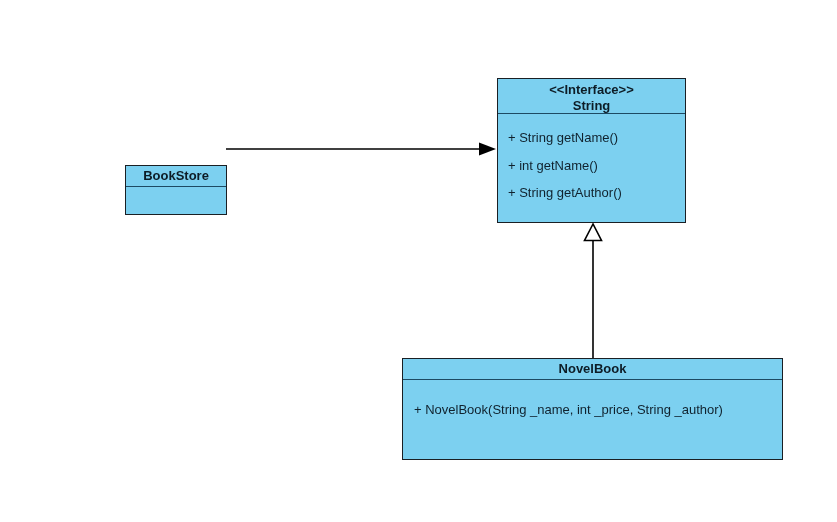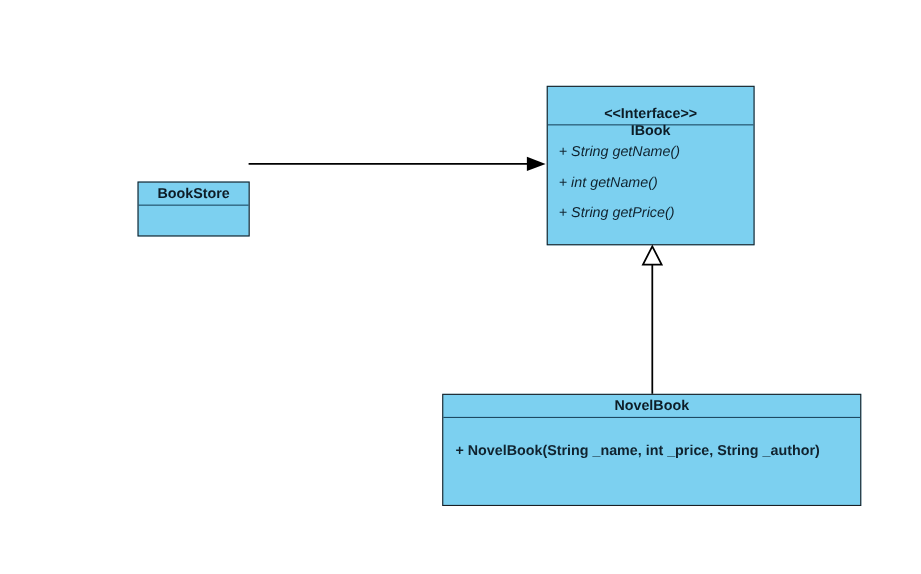--- a/index.html
+++ b/index.html
@@ -34,27 +34,27 @@
     box-sizing: border-box;
     font-size: 13px;
     text-align: left;
   }
   
   #box-bookstore { left: 125px; top: 124px; width: 102px; height: 50px; margin-top: 41px; }
   #box-bookstore .uml-header { height: 21px; line-height: 20px; }
   #box-bookstore .uml-body { height: 27px; }
   
   #box-ibook { left: 497px; top: 78px; width: 189px; height: 145px; }
-  #box-ibook .uml-header { height: 35px; padding-top: 16px; line-height: 16px; }
-  #box-ibook .uml-body { padding: 10px 6px 0 10px; font-style: italic; }
+  #box-ibook .uml-header { height: 35px; padding-top: 3px; line-height: 16px; }
+  #box-ibook .uml-body { padding: 10px 6px 0 10px; }
   #box-ibook .uml-body .member { line-height: 27.5px; white-space: nowrap; }
   
   #box-novelbook { left: 402px; top: 358px; width: 381px; height: 102px; }
   #box-novelbook .uml-header { height: 21px; line-height: 20px; }
-  #box-novelbook .uml-body { padding: 22px 6px 0 11px; font-weight: bold; }
+  #box-novelbook .uml-body { padding: 22px 6px 0 11px; }
   #box-novelbook .uml-body .member { line-height: 16px; white-space: nowrap; }
 
   svg#connector-layer {
     position: absolute;
     left: 0;
     top: 0;
     pointer-events: none;
   }
 </style>
 </head>
@@ -63,26 +63,26 @@
 <div id="canvas">
 
   <div class="uml-box" id="box-bookstore">
     <div class="uml-header">BookStore</div>
     <div class="uml-body"></div>
   </div>
 
   <div class="uml-box" id="box-ibook">
     <div class="uml-header">
       <div>&lt;&lt;Interface&gt;&gt;</div>
-      <div>IBook</div>
+      <div>String</div>
     </div>
     <div class="uml-body">
       <div class="member">+ String getName()</div>
       <div class="member">+ int getName()</div>
-      <div class="member">+ String getPrice()</div>
+      <div class="member">+ String getAuthor()</div>
     </div>
   </div>
 
   <div class="uml-box" id="box-novelbook">
     <div class="uml-header">NovelBook</div>
     <div class="uml-body">
       <div class="member">+ NovelBook(String _name, int _price, String _author)</div>
     </div>
   </div>
 

